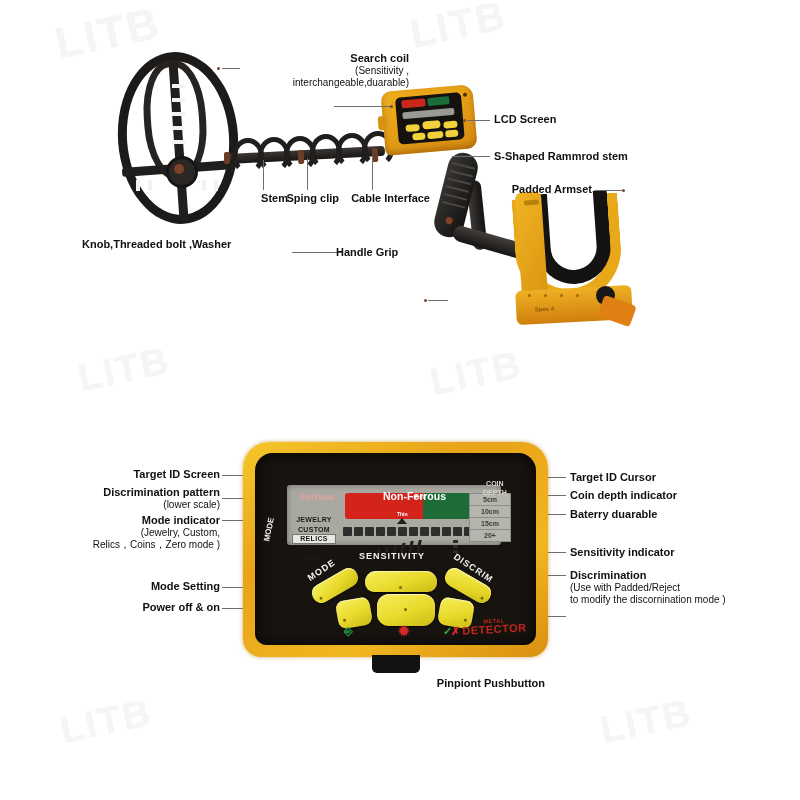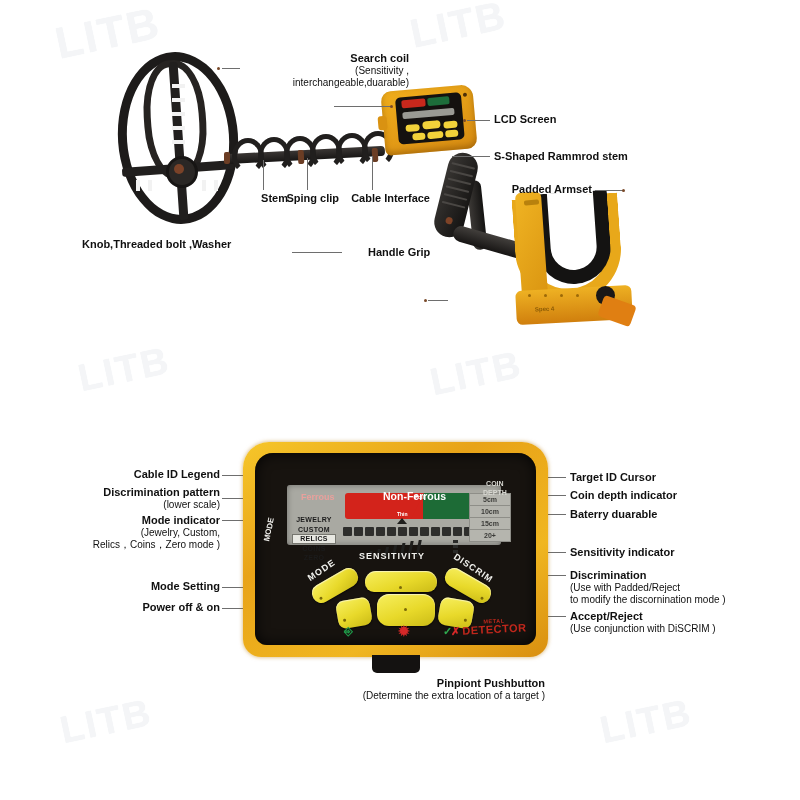--- a/index.html
+++ b/index.html
@@ -351,21 +351,21 @@
     </div>
 
     <div class="lbl c" style="left:342px;top:192px;width:88px;">
       <span>Cable  Interface</span>
     </div>
 
     <div class="lbl" style="left:82px;top:238px;">
       <span>Knob,Threaded bolt ,Washer</span>
     </div>
 
-    <div class="lbl" style="left:368px;top:246px;">
+    <div class="lbl" style="left:336px;top:246px;">
       <span>Handle Grip</span>
     </div>
 
   </div>
 
   <div id="panel-diagram">
 
     <div class="ld" style="left:222px;top:45px;width:60px;"></div>
     <div class="ld" style="left:222px;top:68px;width:60px;"></div>
     <div class="ld" style="left:222px;top:90px;width:40px;"></div>
@@ -481,21 +481,21 @@
 
         <div class="brand">
           <div class="b1">METAL</div>
           <div class="b2">DETECTOR</div>
         </div>
       </div>
     </div>
     <div class="panel-neck"></div>
 
     <div class="lbl r" style="left:62px;top:38px;width:158px;">
-      <span>Cable ID Legend</span>
+      <span>Target ID Screen</span>
     </div>
     <div class="lbl r" style="left:50px;top:56px;width:170px;">
       <span>Discrimination pattern</span>
       <span class="sub">(lower scale)</span>
     </div>
     <div class="lbl r" style="left:30px;top:84px;width:190px;">
       <span>Mode indicator</span>
       <span class="sub">(Jewelry, Custom,</span>
       <span class="sub">Relics，Coins，Zero mode )</span>
     </div>
@@ -516,23 +516,18 @@
       <span>Baterry duarable</span>
     </div>
     <div class="lbl" style="left:570px;top:116px;">
       <span>Sensitivity indicator</span>
     </div>
     <div class="lbl" style="left:570px;top:139px;width:200px;">
       <span>Discrimination</span>
       <span class="sub">(Use with Padded/Reject</span>
       <span class="sub">to modify the discornination mode )</span>
     </div>
-    <div class="lbl" style="left:570px;top:180px;width:205px;">
-      <span>Accept/Reject</span>
-      <span class="sub">(Use conjunction with DiSCRIM )</span>
-    </div>
 
     <div class="lbl c" style="left:245px;top:247px;width:300px;">
       <span>Pinpiont Pushbutton</span>
-      <span class="sub">(Determine the extra location of a target )</span>
     </div>
   </div>
 </div>
 
 </body></html>

